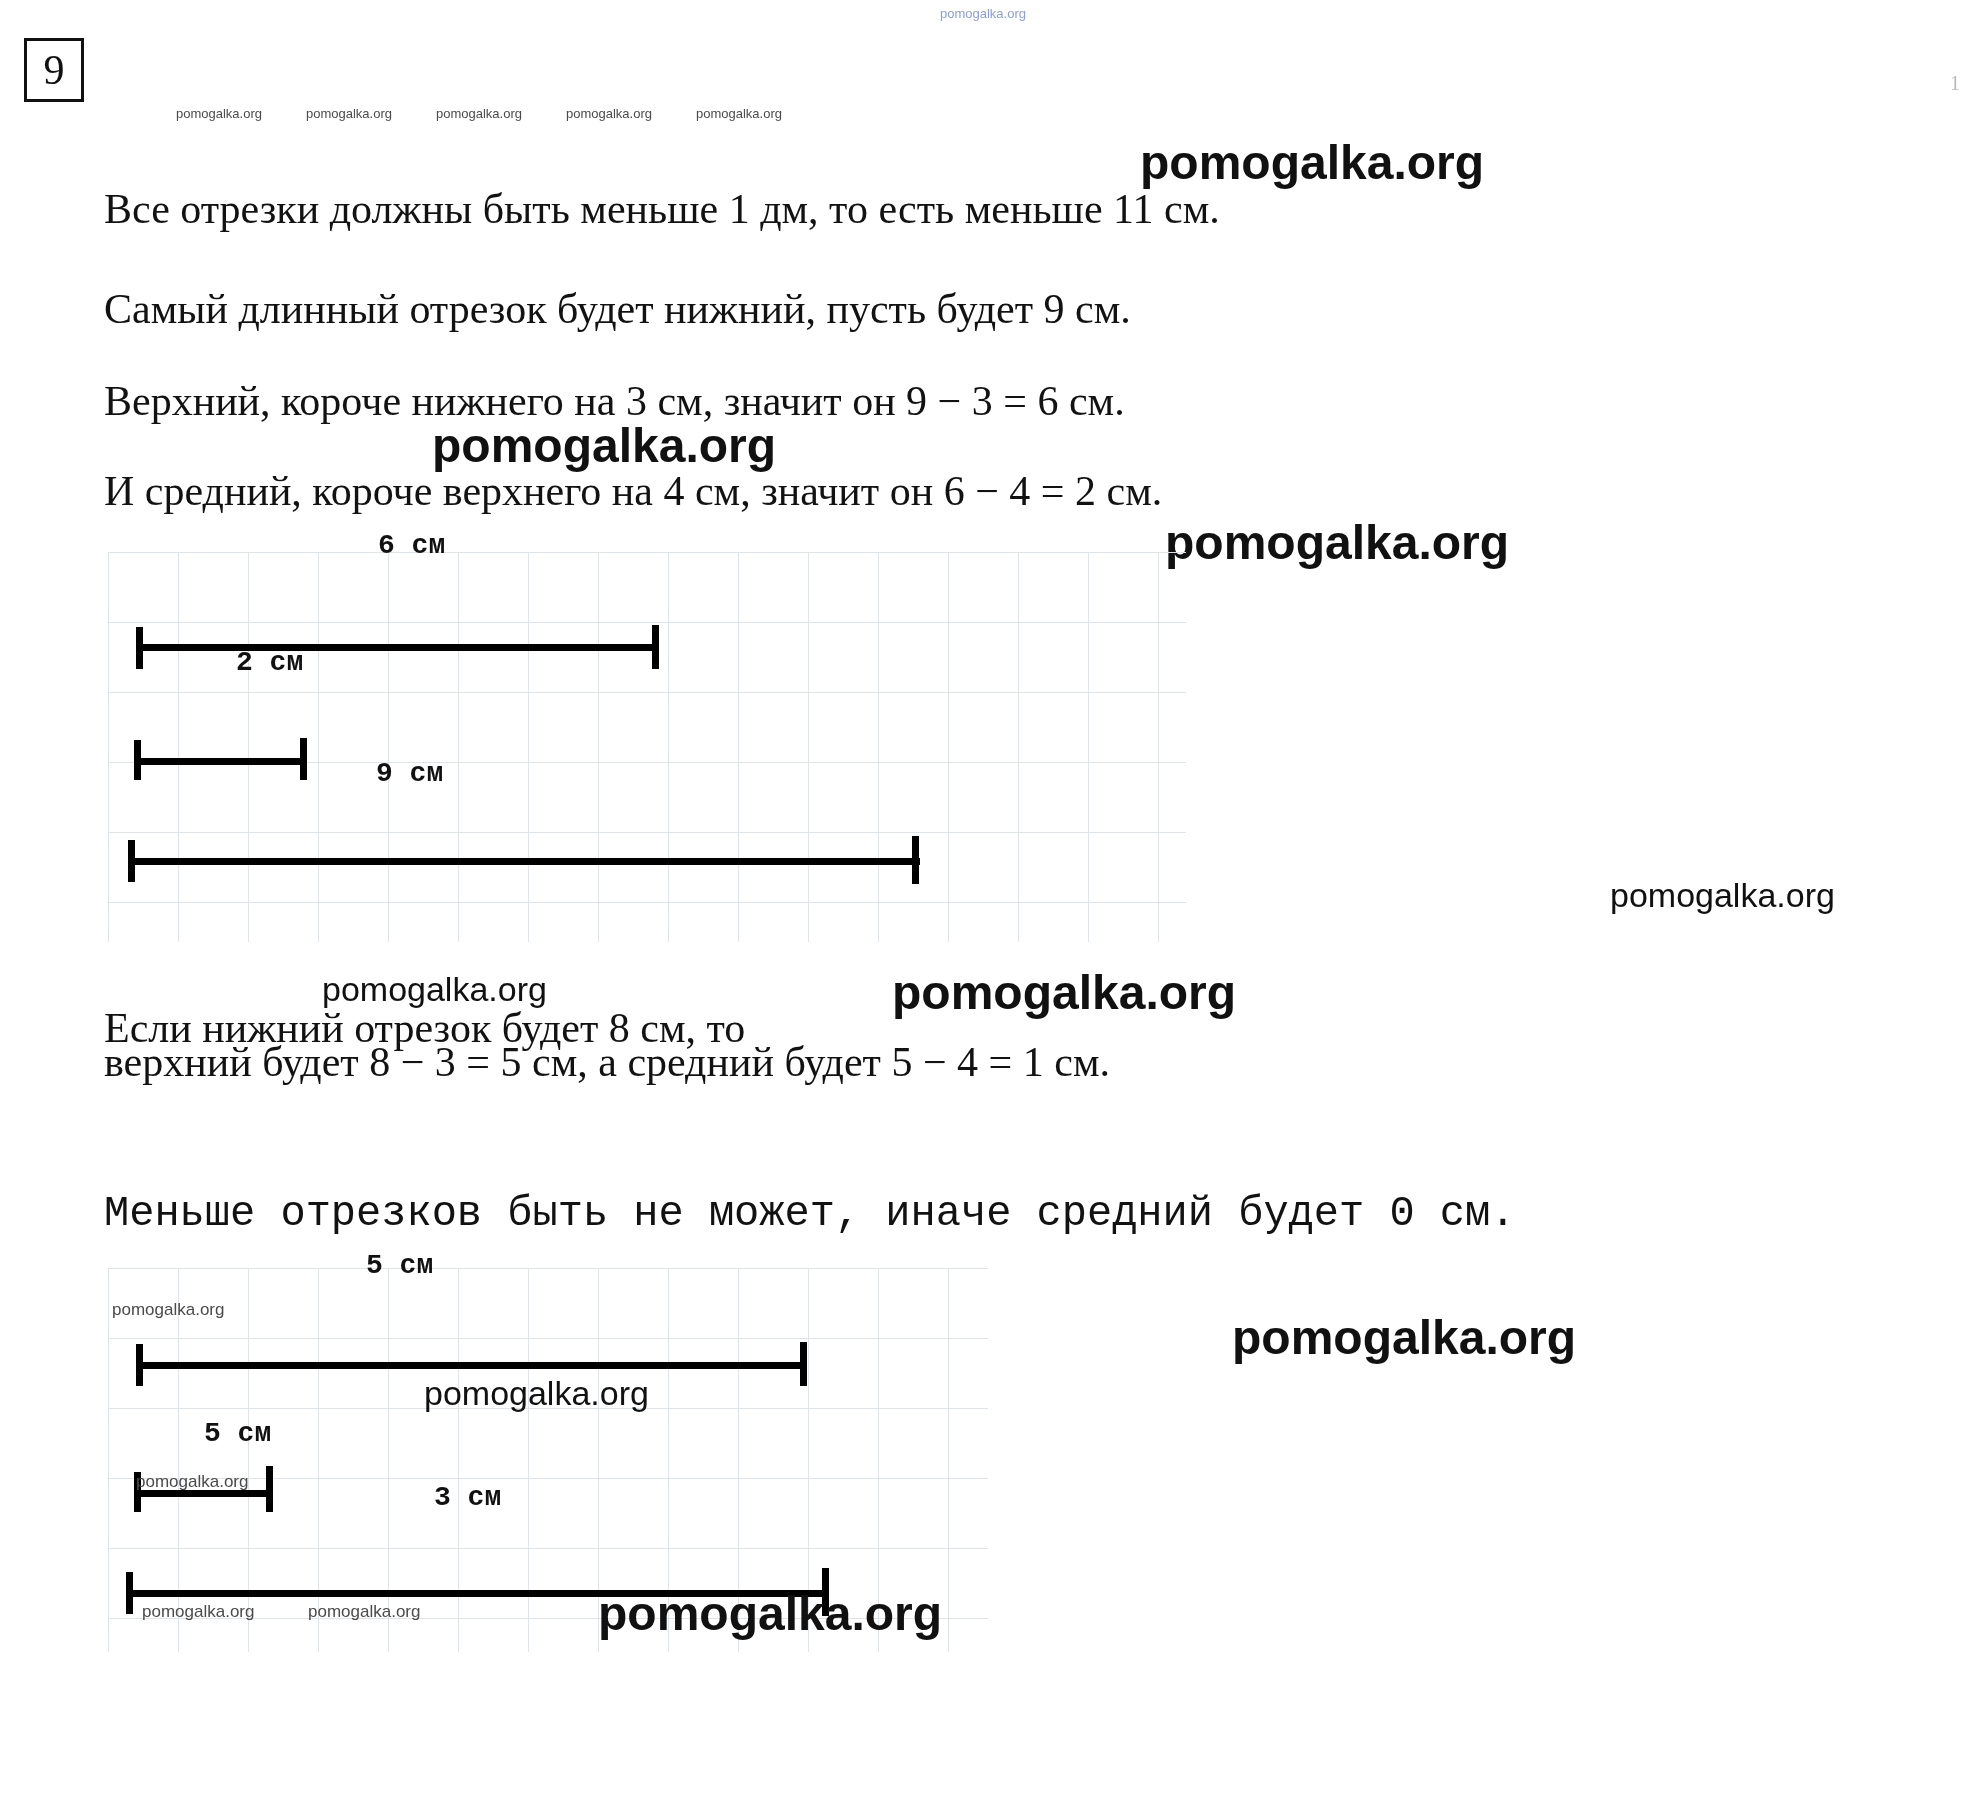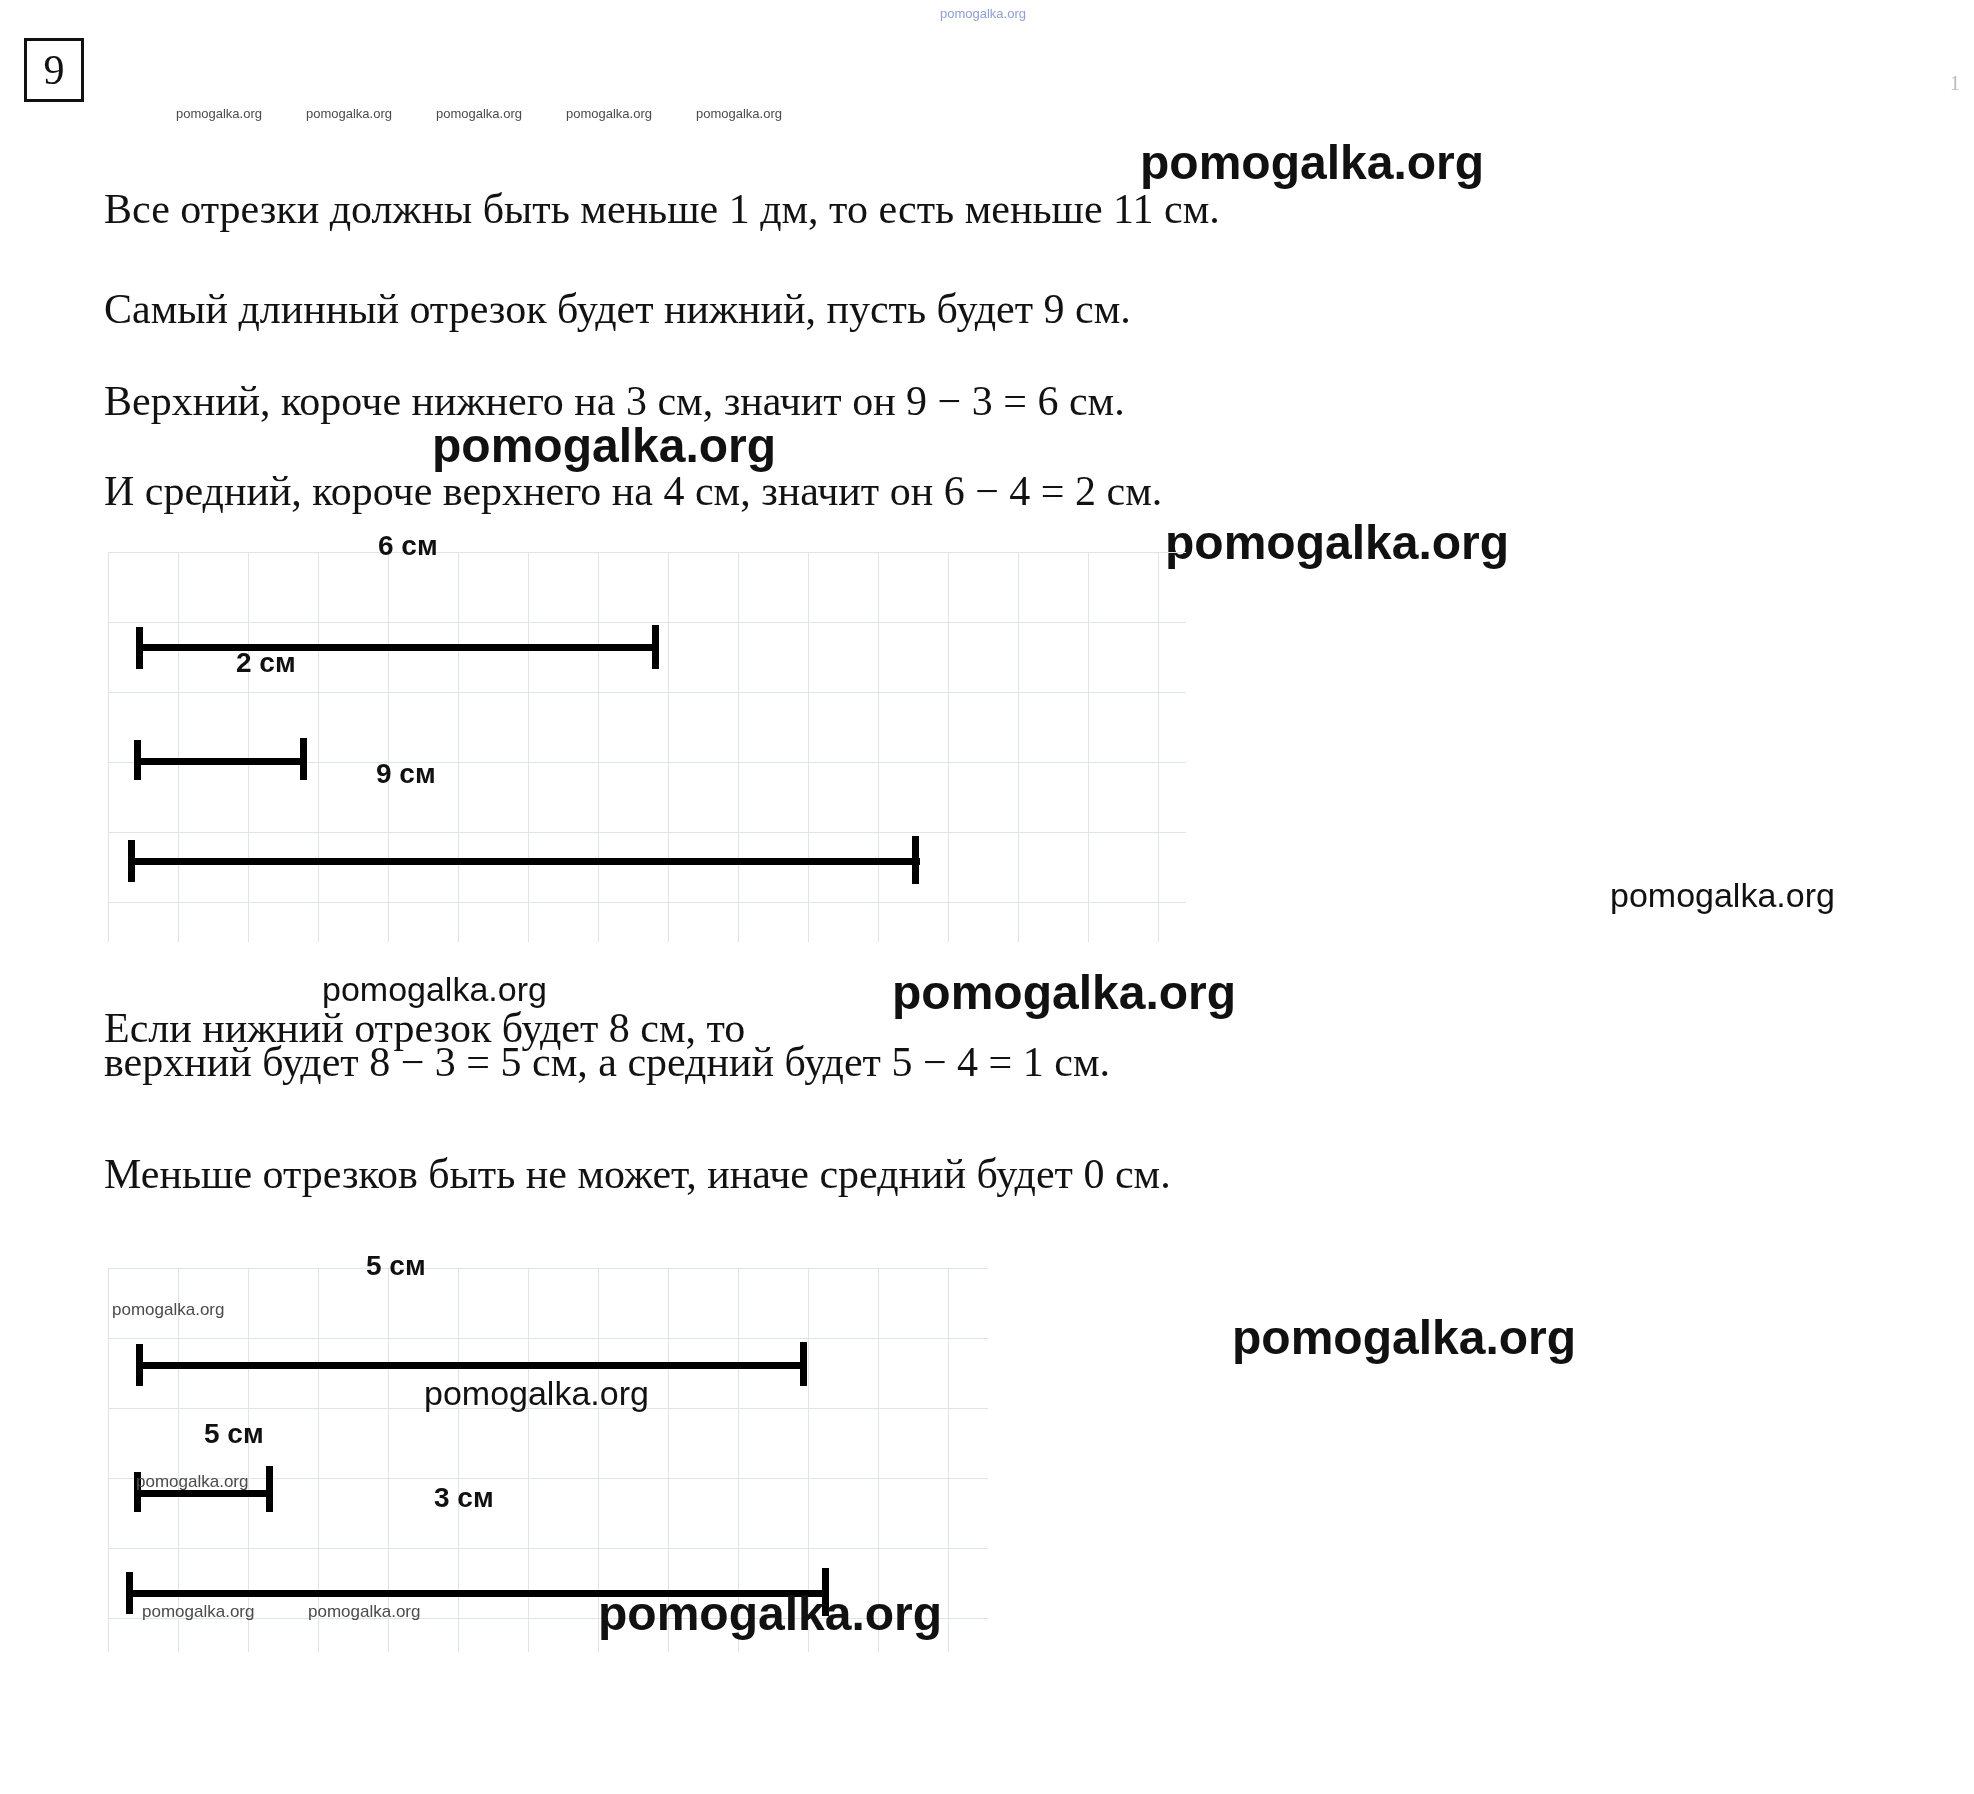--- a/index.html
+++ b/index.html
@@ -52,21 +52,21 @@
     white-space: nowrap;
     font-family: "Liberation Serif", serif;
     color: #121212;
   }
   .text-line.l1 { top: 186px; }
   .text-line.l2 { top: 286px; }
   .text-line.l3 { top: 378px; }
   .text-line.l4 { top: 468px; }
   .text-line.l5 { top: 1005px; }
   .text-line.l6 { top: 1039px; }
-  .text-line.l7 { top: 1151px; }
+  .text-line.l7 { top: 1191px; font-family: Liberation Mono, monospace; }
 
   
   .grid-figure {
     position: absolute;
     background-image:
       linear-gradient(to right, #dfe4e8 1px, transparent 1px),
       linear-gradient(to bottom, #dfe4e8 1px, transparent 1px);
     background-size: 70px 70px;
   }
   #figure-one {
@@ -87,21 +87,21 @@
     height: 7px;
     background: #000;
   }
   .tick {
     position: absolute;
     width: 7px;
     background: #000;
   }
   .seg-label {
     position: absolute;
-    font-family: Liberation Sans, sans-serif;
+    font-family: Liberation Mono, monospace;
     font-weight: bold;
     font-size: 28px;
     color: #111;
     white-space: nowrap;
   }
 
   
   .wm {
     position: absolute;
     font-family: "Liberation Sans", sans-serif;

